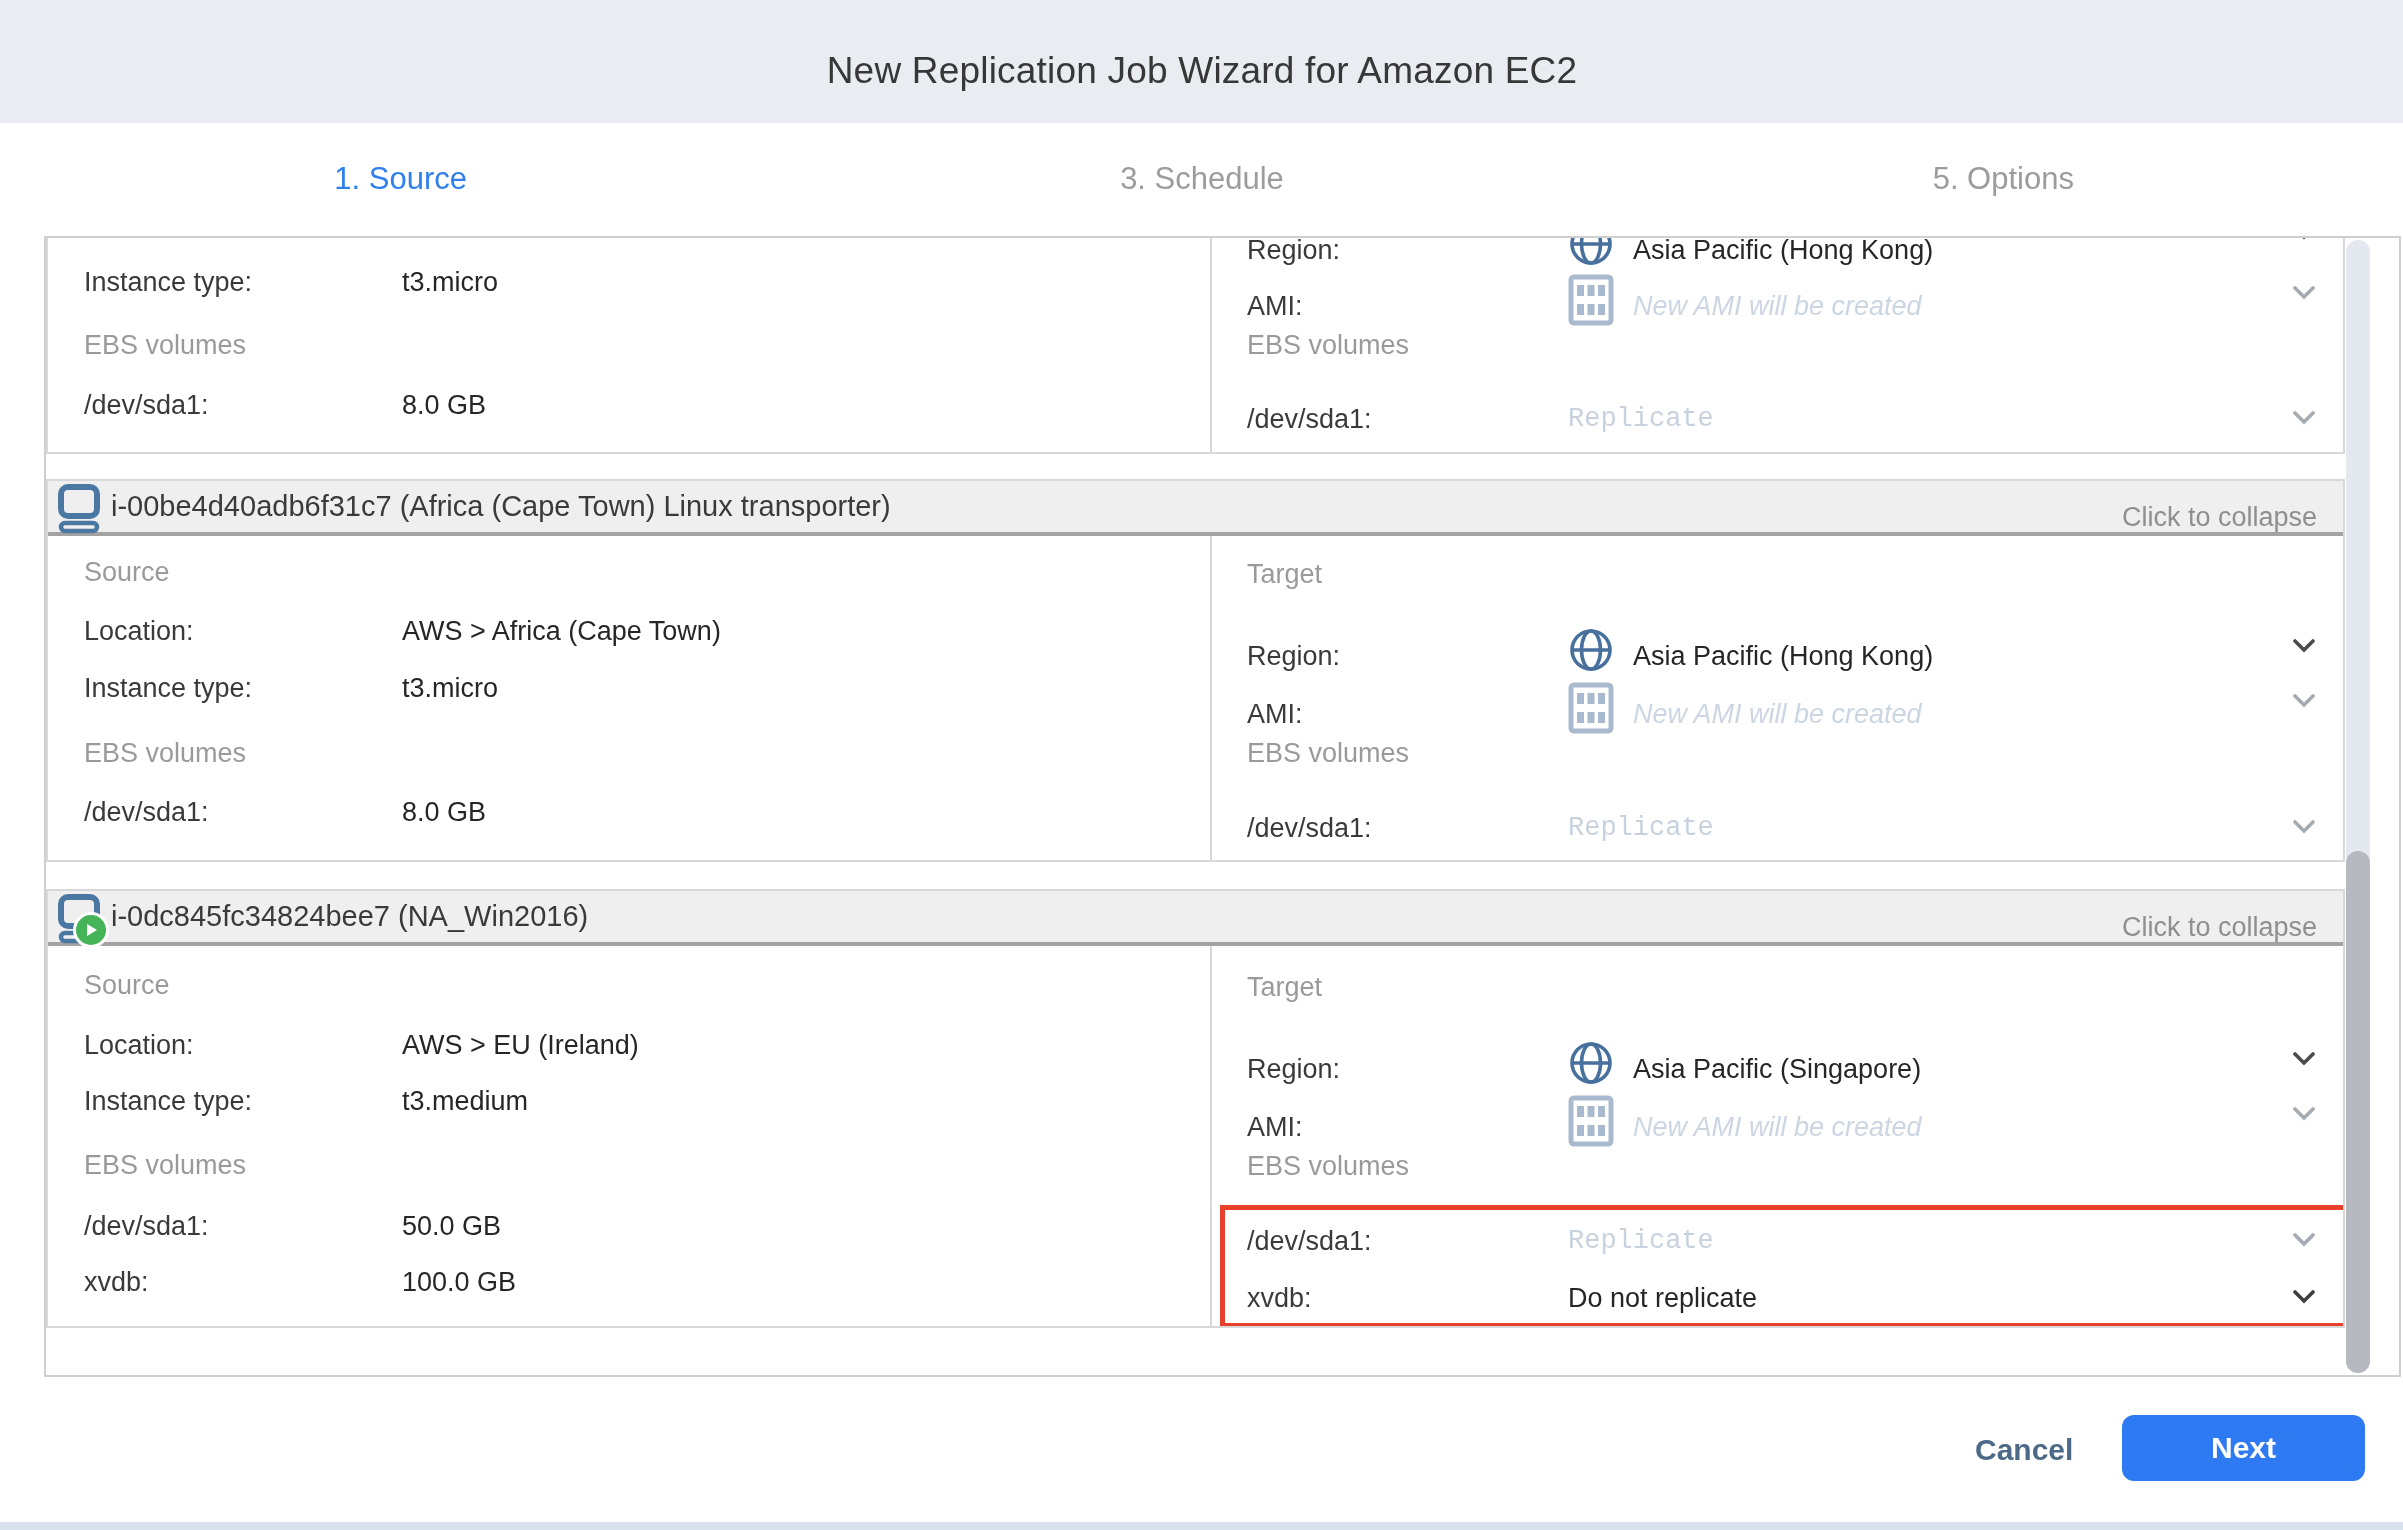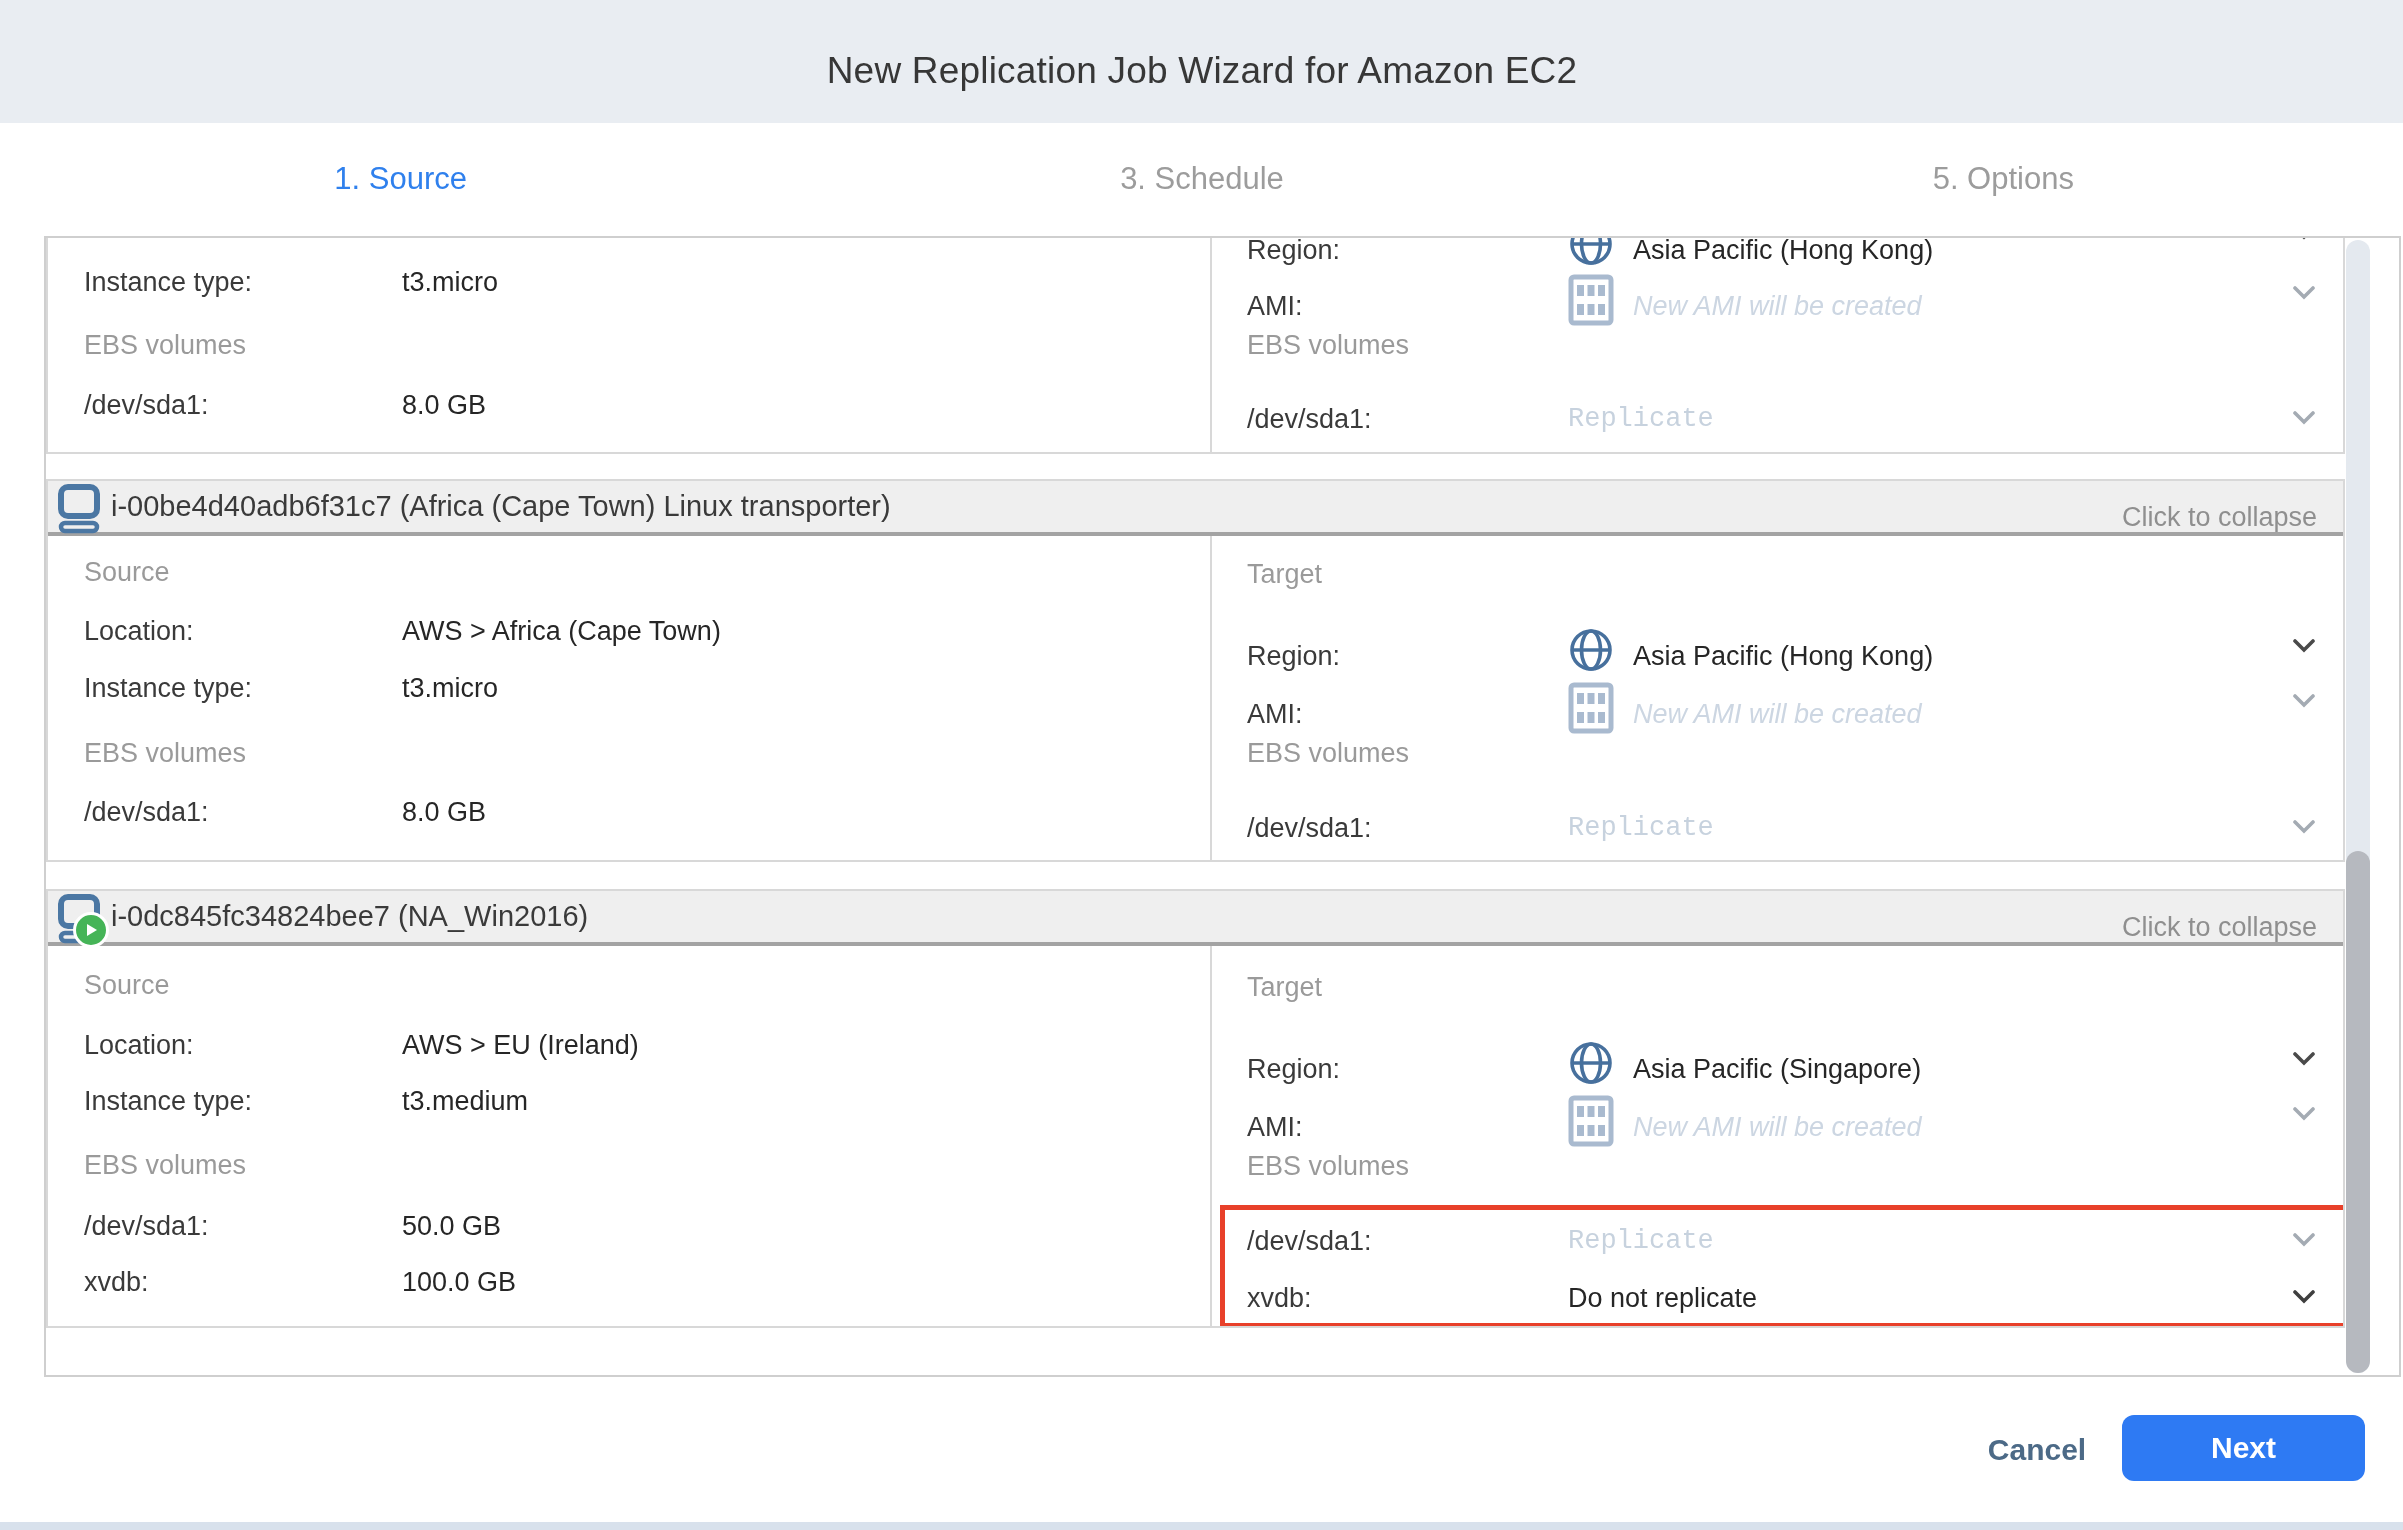--- a/index.html
+++ b/index.html
@@ -58,21 +58,21 @@
   .ic{display:inline-block;width:46px;margin-right:19px;vertical-align:middle;position:relative;top:-2px;}
   .ami-ph{font-style:italic;color:#ccd6e2;vertical-align:middle;}
   .ph{color:#c7d2de;font-family:Liberation Mono, monospace;}
   .chev{position:absolute;right:28px;top:10px;}
   .chev.clip{top:3px;}
   
   .hlbox{position:absolute;left:8px;top:259px;width:1129px;height:123px;
     border:5px solid #e8402a;box-sizing:border-box;pointer-events:none;}
   
   .cancel{position:absolute;left:1975px;top:1430px;width:124px;height:40px;line-height:40px;
-    text-align:center;font-size:30px;font-weight:bold;color:#4c6a87;cursor:pointer;}
+    font-size:30px;font-weight:bold;color:#4c6a87;cursor:pointer;}
   .next{position:absolute;left:2122px;top:1415px;width:243px;height:66px;background:#2e7af3;
     border-radius:12px;display:flex;align-items:center;justify-content:center;
     color:#ffffff;font-size:30px;font-weight:bold;cursor:pointer;}
   .bottomstrip{position:absolute;left:0;bottom:0;width:2404px;height:8px;background:#d8e1ec;}
 </style>
 </head>
 <body>
 
 <header class="titlebar">
   <h1>New Replication Job Wizard for Amazon EC2</h1>

